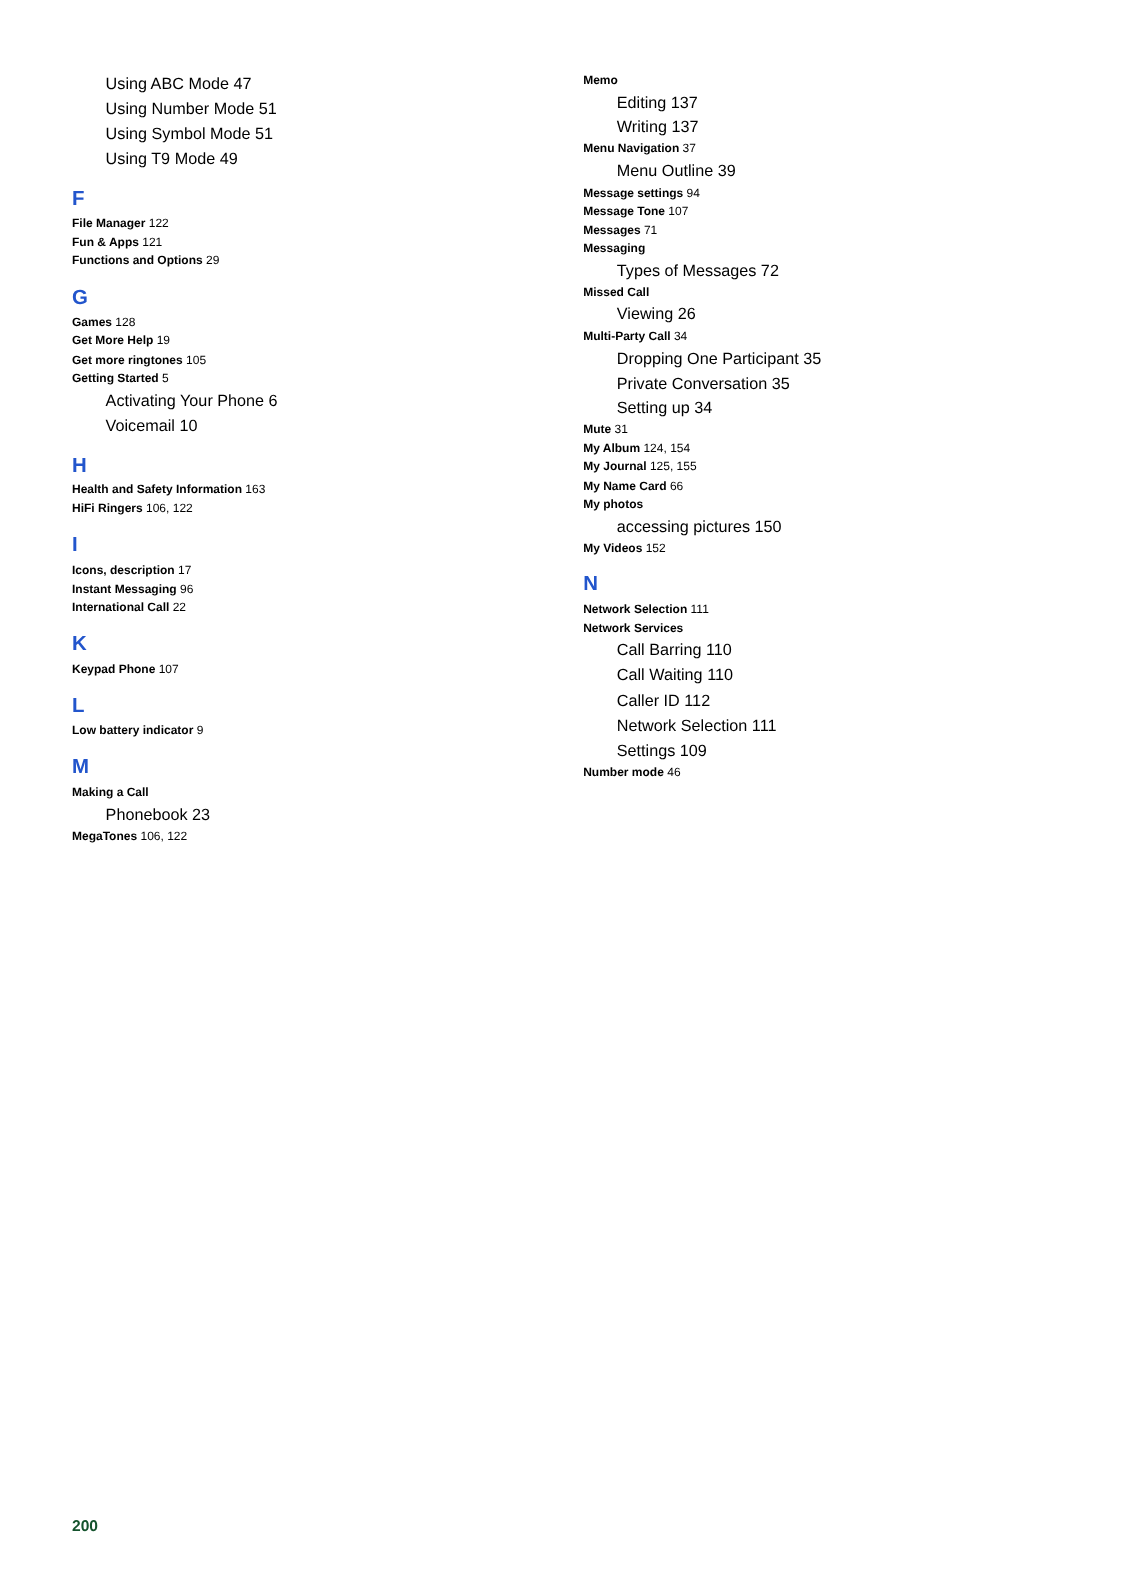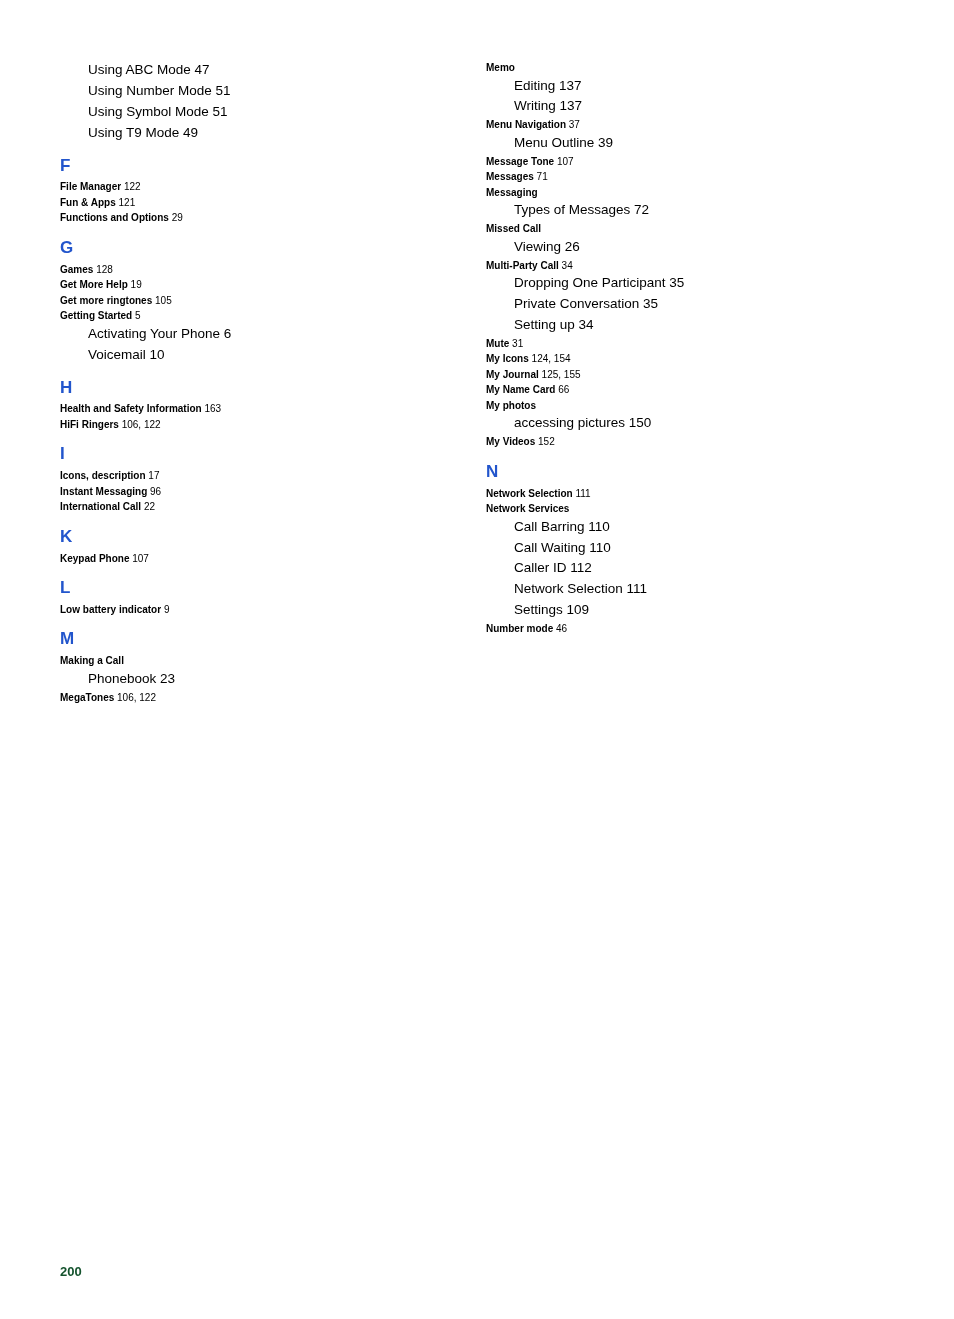--- a/index.html
+++ b/index.html
@@ -110,32 +110,33 @@
         <div class="entry-sub">Phonebook  23</div>
         <div class="entry-main"><strong>MegaTones</strong>  106, 122</div>
       </div>
 
     <div class="col" id="right-col">
     <div class="entry-main"><strong>Memo</strong></div>
         <div class="entry-sub">Editing  137</div>
         <div class="entry-sub">Writing  137</div>
         <div class="entry-main"><strong>Menu Navigation</strong>  37</div>
         <div class="entry-sub">Menu Outline  39</div>
+        <div class="entry-main"><strong>Message settings</strong>  94</div>
         <div class="entry-main"><strong>Message Tone</strong>  107</div>
         <div class="entry-main"><strong>Messages</strong>  71</div>
         <div class="entry-main"><strong>Messaging</strong></div>
         <div class="entry-sub">Types of Messages  72</div>
         <div class="entry-main"><strong>Missed Call</strong></div>
         <div class="entry-sub">Viewing  26</div>
         <div class="entry-main"><strong>Multi-Party Call</strong>  34</div>
         <div class="entry-sub">Dropping One Participant  35</div>
         <div class="entry-sub">Private Conversation  35</div>
         <div class="entry-sub">Setting up  34</div>
         <div class="entry-main"><strong>Mute</strong>  31</div>
-        <div class="entry-main"><strong>My Icons</strong>  124, 154</div>
+        <div class="entry-main"><strong>My Album</strong>  124, 154</div>
         <div class="entry-main"><strong>My Journal</strong>  125, 155</div>
         <div class="entry-main"><strong>My Name Card</strong>  66</div>
         <div class="entry-main"><strong>My photos</strong></div>
         <div class="entry-sub">accessing pictures  150</div>
         <div class="entry-main"><strong>My Videos</strong>  152</div>
         <div class="section-letter">N</div>
         <div class="entry-main"><strong>Network Selection</strong>  111</div>
         <div class="entry-main"><strong>Network Services</strong></div>
         <div class="entry-sub">Call Barring  110</div>
         <div class="entry-sub">Call Waiting  110</div>

